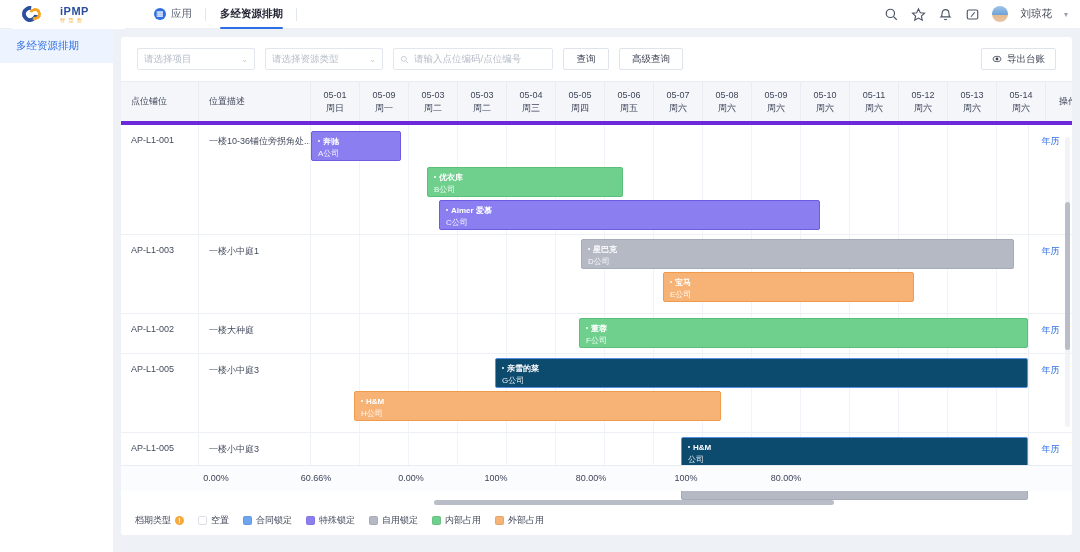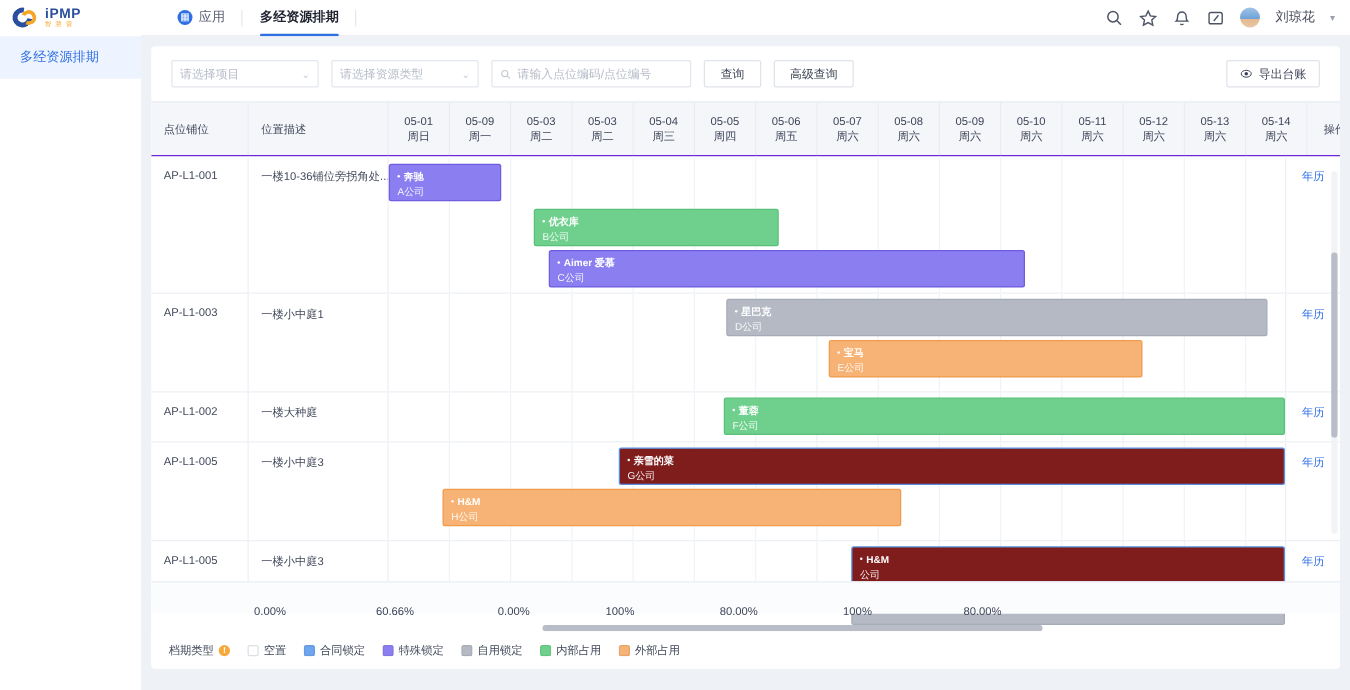--- a/index.html
+++ b/index.html
@@ -13,21 +13,21 @@
   #app { position: relative; width: 1080px; height: 552px; background:#eef1f6; }
 
   
   .topbar {
     position: absolute; left: 0; top: 0; width: 1080px; height: 29px;
     background: #ffffff; display: flex; align-items: center;
     border-bottom: 1px solid #eceff4;
   }
   .logo-box {
     width: 113px; height: 29px; display: flex; align-items: center;
-    padding-left: 10px; gap: 4px; background:#fff;
+    padding-left: 10px; gap: 16px; background:#fff;margin-left:12px;
   }
   .logo-mark { width: 22px; height: 18px; position: relative; flex: 0 0 auto; }
   .logo-mark .c1, .logo-mark .c2 {
     position: absolute; border-radius: 50%;
   }
   .logo-mark .c1 {
     left: 0; top: 1px; width: 16px; height: 16px;
     border: 4px solid #2b4f9e; border-right-color: transparent; transform: rotate(-35deg);
   }
   .logo-mark .c2 {
@@ -111,21 +111,21 @@
   .btn-export {
     position: absolute; right: 16px; top: 11px; height: 22px; padding: 0 10px;
     border: 1px solid #dfe3eb; border-radius: 2px; background:#fff;
     display:flex; align-items:center; gap:5px; font-size:9.5px; color:#3c4354; cursor:pointer;
   }
 
   
   .tablewrap { position: absolute; left: 0; top: 44px; width: 951px; height: 454px; }
   .thead {
     display: flex; height: 44px; background: #f4f6fa;
-    border-top: 1px solid #e9edf3; border-bottom: 1px solid #6d28d9;
+    border-top: 1px solid #e9edf3; border-bottom: 4px solid #6d28d9;
   }
   .th {
     display: flex; flex-direction: column; align-items: center; justify-content: center;
     font-size: 9px; color: #3e4558; line-height: 1.35; border-right: 1px solid #e9edf3;
     flex: 0 0 auto; text-align:center;
   }
   .th.c-code { width: 78px; align-items: flex-start; padding-left: 10px; justify-content:center; }
   .th.c-desc { width: 112px; align-items: flex-start; padding-left: 10px; justify-content:center; }
   .th.c-day  { width: 49px; }
   .th.c-op   { width: 44px; border-right: none; }
@@ -155,31 +155,31 @@
   .bar .t1 { font-weight: 700; white-space: nowrap; }
   .bar .t2 { opacity: .92; white-space: nowrap; }
   .bar .dot {
     display:inline-block; width:2px; height:2px; border-radius:50%;
     background: currentColor; vertical-align: middle; margin-right: 3px; margin-bottom: 2px;
   }
   .bar.purple { background: #8b7ef0; border:1px solid #6d5ce0; }
   .bar.green  { background: #6ed08c; border:1px solid #58c079; }
   .bar.gray   { background: #b4b9c4; border:1px solid #a6abb8; }
   .bar.orange { background: #f7b375; border:1px solid #f09b4c; }
-  .bar.blue   { background: #7f1d1d; border:1px solid #5590e4; }
+  .bar.blue   { background: #0c4a6e; border:1px solid #5590e4; }
 
   
   .summary {
     display:flex; height: 26px; align-items: center;
     border-top: 1px solid #e9edf3; background:#fbfcfe; position: relative;
   }
   .sum-label { width: 190px; font-size: 9px; color:#3e4558; padding-left: 10px; display:flex; gap:14px; }
   .sum-track { position: relative; width: 717px; height: 26px; }
   .sum-val {
-    position: absolute; top: 18px; font-size: 9px; color: #3e4558; text-align:center; width: 60px;
+    position: absolute; top: 7px; font-size: 9px; color: #3e4558; text-align:center; width: 60px;
   }
   .sum-end { width: 44px; }
 
   
   .legend {
     position: absolute; left: 0; bottom: 0; height: 30px; width: 951px;
     display: flex; align-items: center; gap: 14px; padding-left: 14px;
     font-size: 9px; color: #41485a; background:#fff;
   }
   .lg-title { display:flex; align-items:center; gap:4px; }

